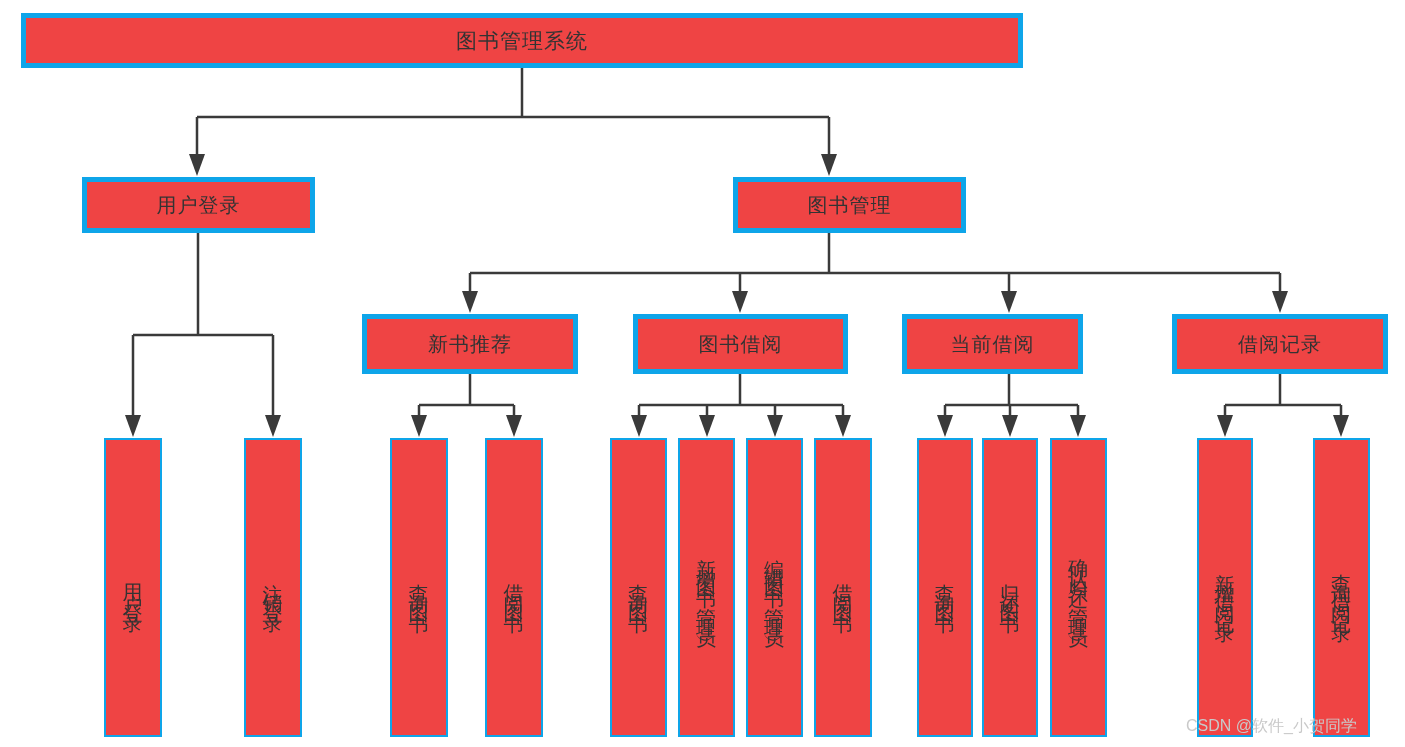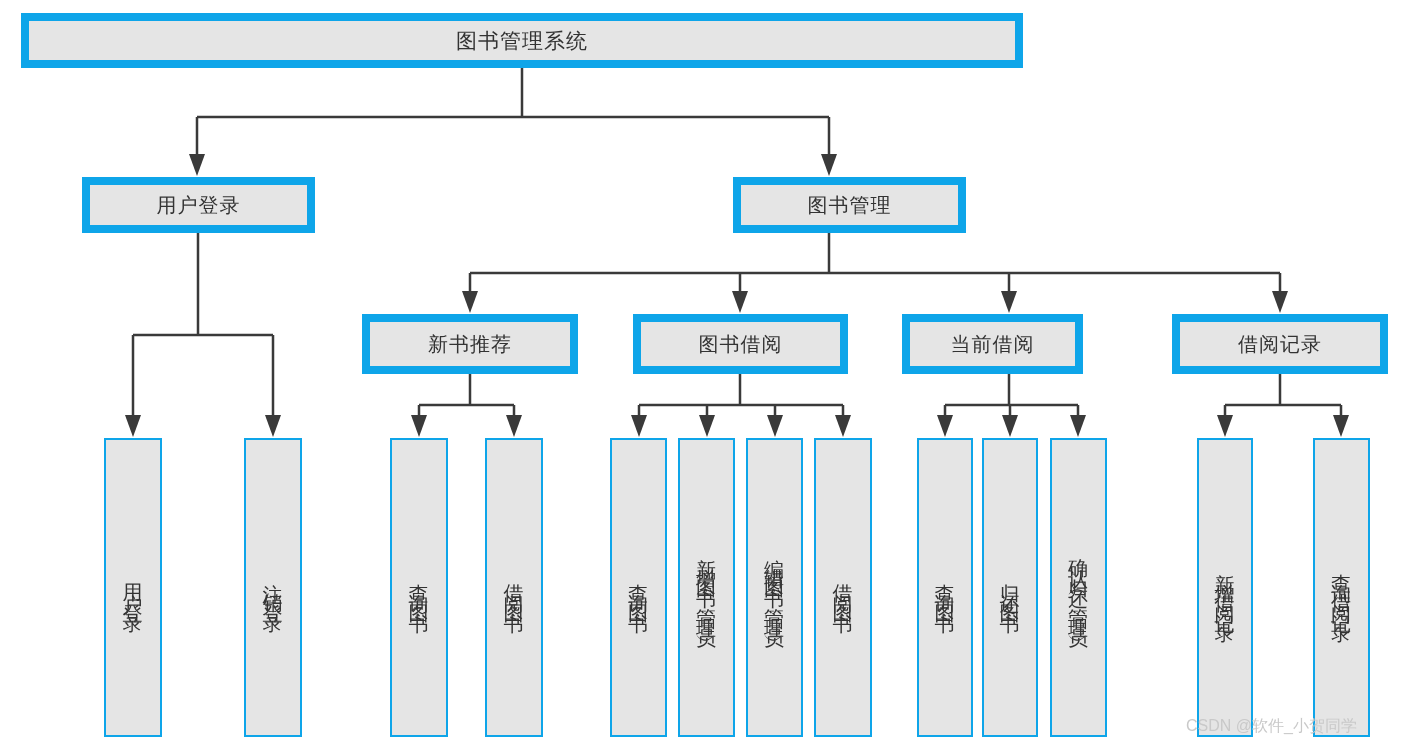--- a/index.html
+++ b/index.html
@@ -16,22 +16,22 @@
     overflow: hidden;
   }
   svg.connectors {
     position: absolute;
     left: 0;
     top: 0;
     z-index: 1;
   }
   .box {
     position: absolute;
-    background: #e5e5e5;
-    border: 8px solid #0ea5e9;
+    background: #ef4444;
+    border: 5px solid #0ea5e9;
     box-sizing: border-box;
     display: flex;
     align-items: center;
     justify-content: center;
     color: #333333;
     z-index: 2;
   }
   .root-box  { left: 21px;  top: 13px;  width: 1002px; height: 55px; }
   .root-box span { font-size: 21px; letter-spacing: 1px; }
   .l2-box, .l3-box { font-size: 20px; }

